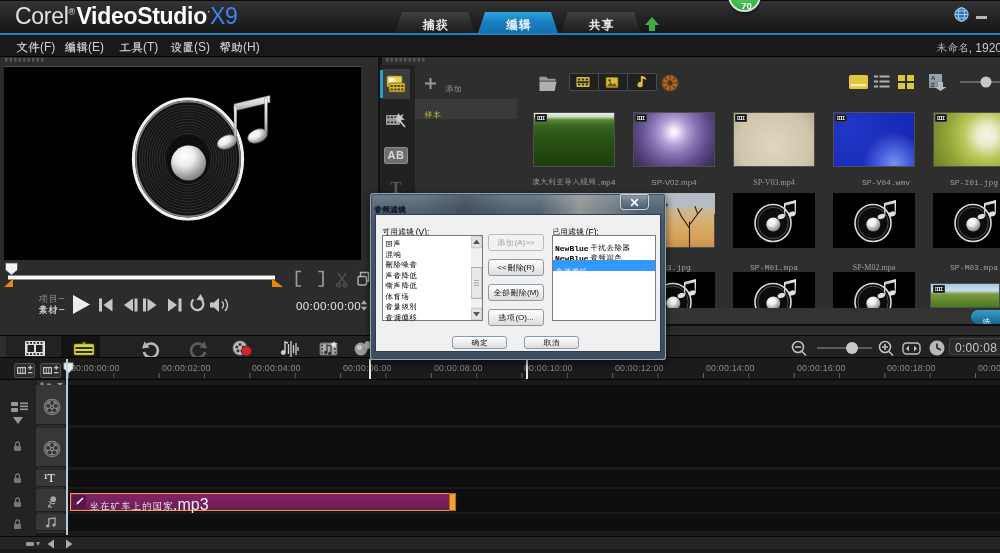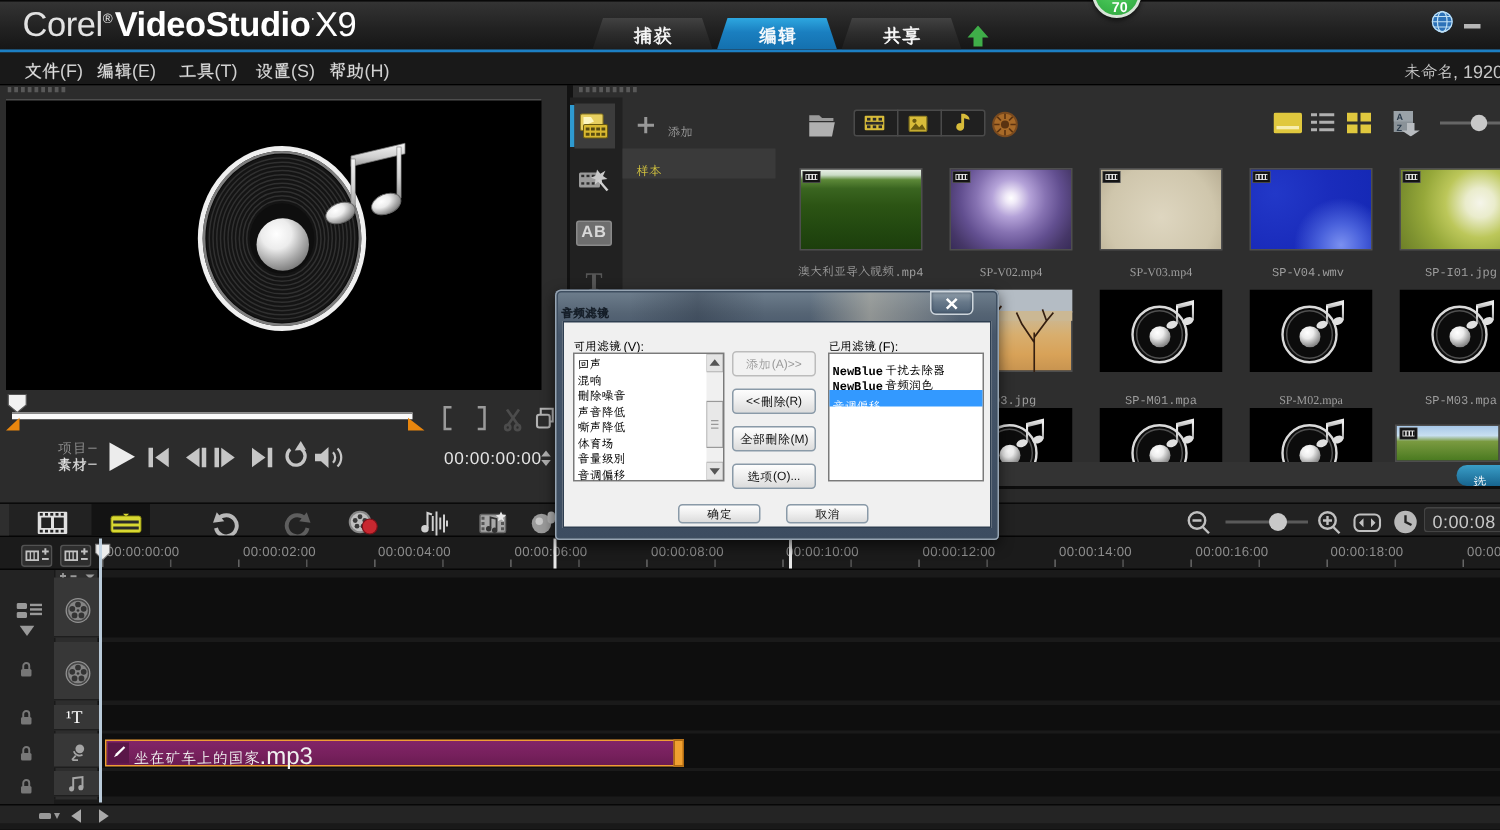--- a/index.html
+++ b/index.html
@@ -87,21 +87,21 @@
 <path id="u5927" d="M53 60 87 58Q88 58 89 57Q90 57 90 56Q90 55 89 54Q88 52 86 51Q85 50 84 50Q84 50 83 51Q82 51 81 51Q80 52 79 52L50 53Q51 48 51 42Q52 36 52 30V29Q52 28 51 27Q50 26 48 25Q46 25 45 24Q44 24 44 24Q43 24 43 25Q43 25 43 26Q44 27 44 28Q45 30 45 31Q45 37 44 43Q44 48 43 54L17 55H16Q15 55 14 55Q12 55 11 55Q11 55 11 55Q11 55 11 55Q10 55 10 55Q10 56 10 56Q12 59 13 60Q14 61 16 61Q17 61 18 61Q19 61 19 61L42 60Q41 64 39 70Q37 76 33 82Q29 88 22 95Q16 101 6 107Q3 109 3 110Q3 110 4 110Q5 110 8 110Q10 108 14 106Q19 104 24 100Q28 97 33 92Q38 86 42 79Q46 72 48 63Q53 73 59 81Q64 89 70 94Q75 100 80 103Q84 107 87 108Q90 110 91 110Q91 110 93 109Q94 108 95 107Q97 106 97 105Q97 104 95 104Q86 99 78 92Q70 86 64 77Q58 69 53 60Z"></path>
 <path id="u5229" d="M60 86V87Q60 88 62 89Q63 90 64 90L65 91Q67 91 67 88L67 44Q67 42 65 41Q64 40 62 40Q60 40 60 40Q59 40 59 40Q59 41 60 42Q61 44 61 46L61 81Q61 82 61 83Q60 85 60 86ZM34 58 53 56Q54 56 54 56Q55 55 55 55Q55 54 54 53Q53 52 52 51Q51 50 50 50Q49 50 49 50Q46 51 44 51L34 52V37Q42 35 49 31Q50 31 50 30Q50 29 49 27Q48 26 47 24Q46 23 45 23Q44 23 44 24Q43 25 43 26Q42 26 41 27Q35 31 27 35Q19 38 10 41Q8 42 8 43Q8 44 10 44Q11 44 14 43Q17 42 21 42Q25 40 28 39L28 53L13 54Q12 54 12 54Q11 54 11 54Q10 54 9 54Q8 54 7 54Q7 54 7 53Q7 53 7 53Q6 53 6 54L6 55Q7 57 8 58Q9 59 12 59Q12 59 13 59Q14 59 14 59L26 58Q22 68 16 76Q11 85 5 92Q4 93 4 94Q4 95 5 95Q6 95 8 93Q10 91 13 88Q16 85 19 81Q22 78 25 73Q27 69 29 65L29 67Q29 68 28 70Q28 72 28 74Q28 78 28 82Q28 87 28 91Q28 95 28 98V101Q28 102 28 104Q28 105 28 106Q28 107 27 107Q27 108 27 108Q27 109 28 110Q30 111 31 111Q32 112 33 112Q34 112 34 109V67Q38 71 41 75Q44 78 47 82Q49 84 50 84Q50 84 51 83Q52 83 53 82Q54 81 54 80Q54 80 52 78Q50 76 48 73Q46 70 43 68Q41 65 39 64Q37 62 36 62Q35 62 34 62ZM82 28 81 105Q78 104 75 103Q72 102 69 100Q67 100 66 100Q65 100 65 100Q65 101 67 103Q68 104 71 106Q73 108 76 110Q78 112 81 113Q83 114 84 114Q85 114 86 112Q88 111 88 108Q88 108 88 107Q88 106 88 105L88 26Q88 25 87 24Q86 23 85 23Q83 22 82 22Q81 22 81 22Q80 22 80 23Q80 23 80 24Q82 26 82 28Z"></path>
 <path id="u4E9A" d="M56 38 55 99 43 100 43 39ZM61 99 62 38 82 37Q85 36 85 35Q85 34 81 31Q80 30 79 30Q79 30 78 31Q76 31 74 32L22 35H20Q18 35 17 34Q16 34 15 34Q15 34 15 35Q15 36 16 38Q17 40 20 40H22Q23 40 24 40L37 39L37 100L10 100H10Q7 100 6 100Q5 100 4 100Q4 100 4 100Q4 101 5 103Q6 105 7 106Q8 106 10 106H12L94 104Q96 104 96 102Q96 101 94 99Q92 98 91 98Q90 98 89 98Q88 98 86 98ZM86 55Q86 54 85 53Q84 51 82 50Q80 49 79 49Q78 49 78 50V52Q78 57 74 66Q70 76 69 78Q67 81 67 82Q67 83 68 83Q69 83 71 80Q74 78 76 74Q86 59 86 55ZM26 82Q27 84 28 84Q29 84 31 83Q32 82 32 81Q32 80 31 76Q30 73 28 69Q27 65 25 62Q23 58 21 56Q20 53 19 53Q18 53 16 54Q15 55 15 56Q15 57 17 60Q23 72 26 82Z"></path>
 <path id="u5BFC" d="M60 71V76L12 78H11Q8 78 7 78Q7 78 6 78Q5 78 5 78Q5 80 8 83Q9 84 11 84L14 84L60 82L60 106Q55 106 50 104Q46 102 45 102Q44 102 44 102Q44 103 49 108Q58 115 62 115Q64 115 65 114Q67 112 67 110L66 106L67 81L92 80Q94 80 94 79Q94 78 94 77Q93 76 92 75Q90 74 89 74Q88 74 87 74Q86 75 84 75L67 76V68Q67 68 67 67Q72 67 79 66Q83 65 86 63Q88 61 88 57Q88 54 88 47Q88 44 87 44Q86 44 85 48Q84 53 83 55Q82 56 81 58Q80 59 77 60Q70 61 65 61Q47 62 32 61Q28 61 28 56L28 52L70 50Q73 50 73 48Q73 47 71 44L73 33Q74 32 74 32Q74 32 74 31Q74 31 74 30Q73 27 69 27L28 30Q23 27 22 27Q20 27 20 28Q20 28 21 30Q22 32 22 35L22 57V58Q22 62 24 64Q27 67 32 67Q44 68 59 68Q60 69 60 71ZM42 99Q44 96 42 94Q37 90 33 87Q29 85 28 85Q27 85 26 87Q25 88 25 89Q25 90 26 90Q33 95 38 100Q39 101 40 101Q41 101 42 99ZM65 44 28 46 28 35 66 33Z"></path>
 <path id="u5165" d="M51 59Q57 73 67 85Q77 97 91 109Q92 110 93 110Q94 110 95 109Q97 109 98 108Q99 107 99 106Q99 105 99 105Q85 95 76 84Q66 74 60 62Q53 50 49 37Q49 35 48 32Q47 30 46 28Q46 26 44 26Q43 25 40 25Q37 25 36 25Q36 26 36 26Q36 27 36 28Q38 28 39 29Q40 30 41 32Q41 34 43 38Q44 41 45 44Q46 47 47 50Q42 62 36 72Q30 82 22 90Q15 98 7 106Q5 108 5 109Q5 110 6 110Q6 110 9 109Q18 103 25 96Q32 88 39 79Q45 70 51 59Z"></path>
 <path id="u89C6" d="M17 64V64Q17 62 17 62Q16 61 14 60Q12 60 11 60Q10 60 10 61Q10 61 10 61Q11 62 11 64Q11 65 11 66Q11 71 11 77Q10 83 9 89Q9 94 8 99Q7 100 7 101Q7 103 8 103Q9 103 11 99Q13 94 15 86Q17 78 17 64ZM34 65 34 88Q34 90 34 91Q33 92 33 94Q33 94 33 94Q33 94 33 95Q33 96 35 97Q36 98 38 98Q39 98 39 96L39 63Q39 62 39 61Q38 60 36 60Q35 59 34 59Q32 59 32 60Q32 60 33 61Q34 62 34 65ZM22 52 22 102Q22 103 21 105Q21 106 21 107Q21 108 21 108Q21 110 22 111Q23 112 25 112Q26 112 26 112Q28 112 28 110L28 52L42 51Q43 51 44 51Q45 51 45 50Q45 49 44 48Q43 47 42 46Q41 45 40 45Q39 45 39 46Q38 46 37 46Q36 46 35 46L12 48H11Q9 48 7 47Q6 47 6 47Q5 47 5 48Q5 48 6 49Q6 50 7 52Q8 53 10 53Q11 53 12 53Q13 53 14 53ZM19 38 38 37Q39 37 39 37Q40 36 40 36Q40 35 39 34Q38 33 37 32Q36 31 35 31Q34 31 34 31Q32 32 30 32L17 33H16Q14 33 14 33Q12 33 12 33Q11 33 11 33Q10 33 10 33Q10 33 11 35Q11 36 12 37Q13 39 15 39Q16 39 17 39Q18 39 19 38ZM55 65 54 35 79 34 79 69 78 71Q78 73 78 75V76Q78 77 80 78Q82 79 83 79Q85 79 85 77L86 34Q86 33 86 33Q86 32 86 31Q86 30 85 29Q83 28 82 28H80L54 30Q49 28 48 28Q46 28 46 29Q46 29 47 31Q48 33 48 35L49 70V71Q49 73 49 76V76Q49 78 50 79Q52 80 54 80Q55 80 55 78V77L55 72ZM37 111Q57 103 64 90Q65 86 67 82L66 99V100Q66 104 68 106Q69 108 73 109Q76 110 82 110Q89 110 92 109Q95 109 96 107Q97 106 98 103Q98 100 98 95Q98 89 97 87Q97 85 96 85Q95 85 94 90Q94 96 92 101Q91 103 90 104Q88 104 82 104Q77 104 75 104Q74 104 73 102Q72 101 72 98Q73 75 73 74Q73 72 72 71Q71 71 69 70Q69 61 70 46Q70 45 69 44Q68 44 66 43Q64 42 62 42Q61 42 61 43Q61 44 62 45Q63 46 63 48Q63 69 62 76Q60 84 57 90Q51 100 37 108Q35 109 35 110Q35 112 36 112Q36 112 37 111Z"></path>
 </defs>
     </svg>
 <div class="abs" style="left:0;top:0;width:1000px;height:33px;background:linear-gradient(#343434,#222 55%,#161616);border-top:1px solid #090909"></div>
 <div class="abs" style="left:0;top:33px;width:1000px;height:2px;background:#1c7fc4"></div>
-<div class="abs" style="left:15px;top:3px;font-size:23px;color:#e2e2e2;letter-spacing:-0.3px">Corel<span style="font-size:9px;vertical-align:9px">®</span><span style="color:#fff;font-weight:bold"> VideoStudio</span><span style="font-size:10px;vertical-align:9px;color:#fff">·</span><span style="color:#ffffff">X9</span></div>
+<div class="abs" style="left:15px;top:3px;font-size:23px;color:#e2e2e2;letter-spacing:-0.3px">Corel<span style="font-size:9px;vertical-align:9px">®</span><span style="color:#fff;font-weight:bold"> VideoStudio</span><span style="font-size:10px;vertical-align:9px;color:#fff">·</span><span style="color:#3b82f6">X9</span></div>
 <div class="abs" style="left:395px;top:12px;width:80px;height:21px;background:linear-gradient(#424242,#2e2e2e 45%,#1d1d1d);clip-path:polygon(7px 0,calc(100% - 7px) 0,100% 100%,0 100%);text-align:center;padding-top:3px"><svg style="vertical-align:-3.9px" width="26" height="17" viewBox="0 0 200 132" fill="#fff" stroke="#fff" stroke-width="4">
         <use href="#u6355" x="0"></use>
         <use href="#u83B7" x="100"></use>
       </svg></div>
     <div class="abs" style="left:478px;top:12px;width:80px;height:21px;background:linear-gradient(#2da7e0,#1a7fc0 45%,#1470ae);clip-path:polygon(7px 0,calc(100% - 7px) 0,100% 100%,0 100%);text-align:center;padding-top:3px"><svg style="vertical-align:-3.9px" width="26" height="17" viewBox="0 0 200 132" fill="#fff" stroke="#fff" stroke-width="4">
         <use href="#u7F16" x="0"></use>
         <use href="#u8F91" x="100"></use>
       </svg></div>
     <div class="abs" style="left:561px;top:12px;width:80px;height:21px;background:linear-gradient(#424242,#2e2e2e 45%,#1d1d1d);clip-path:polygon(7px 0,calc(100% - 7px) 0,100% 100%,0 100%);text-align:center;padding-top:3px"><svg style="vertical-align:-3.9px" width="26" height="17" viewBox="0 0 200 132" fill="#fff" stroke="#fff" stroke-width="4">
         <use href="#u5171" x="0"></use>
@@ -405,21 +405,21 @@
     <svg class="abs" style="left:635px;top:113.5px" width="12" height="8" viewBox="0 0 12 8">
       <rect width="12" height="8" fill="#141414" stroke="#666" stroke-width="0.8"></rect>
       <rect x="2" y="2" width="8" height="4" fill="#e8e8e8"></rect>
       <g fill="#141414">
         <rect x="2.6" y="2.6" width="1.2" height="2.8"></rect>
         <rect x="4.8" y="2.6" width="1.2" height="2.8"></rect>
         <rect x="7" y="2.6" width="1.2" height="2.8"></rect>
         <rect x="9" y="2.6" width="1.2" height="2.8"></rect>
       </g>
     </svg>
-    <div class="abs" style="left:614px;top:171px;width:120px;text-align:center;color:#9d9d9d;white-space:nowrap"><span style="font-family:Liberation Serif, serif;font-size:8px;color:#9d9d9d">SP-V02.mp4</span></div>
+    <div class="abs" style="left:614px;top:171px;width:120px;text-align:center;color:#9d9d9d;white-space:nowrap"><span style="font-family:Liberation Sans, sans-serif;font-size:8px;color:#9d9d9d">SP-V02.mp4</span></div>
     <div class="abs" style="left:733px;top:112px;width:82px;height:55px;background:radial-gradient(circle at 50% 60%,#ded6c0,#cfc6ac 70%,#b8ae94 100%);border:1px solid #4e4e4e"></div>
     <svg class="abs" style="left:735px;top:113.5px" width="12" height="8" viewBox="0 0 12 8">
       <rect width="12" height="8" fill="#141414" stroke="#666" stroke-width="0.8"></rect>
       <rect x="2" y="2" width="8" height="4" fill="#e8e8e8"></rect>
       <g fill="#141414">
         <rect x="2.6" y="2.6" width="1.2" height="2.8"></rect>
         <rect x="4.8" y="2.6" width="1.2" height="2.8"></rect>
         <rect x="7" y="2.6" width="1.2" height="2.8"></rect>
         <rect x="9" y="2.6" width="1.2" height="2.8"></rect>
       </g>
@@ -429,21 +429,21 @@
     <svg class="abs" style="left:835px;top:113.5px" width="12" height="8" viewBox="0 0 12 8">
       <rect width="12" height="8" fill="#141414" stroke="#666" stroke-width="0.8"></rect>
       <rect x="2" y="2" width="8" height="4" fill="#e8e8e8"></rect>
       <g fill="#141414">
         <rect x="2.6" y="2.6" width="1.2" height="2.8"></rect>
         <rect x="4.8" y="2.6" width="1.2" height="2.8"></rect>
         <rect x="7" y="2.6" width="1.2" height="2.8"></rect>
         <rect x="9" y="2.6" width="1.2" height="2.8"></rect>
       </g>
     </svg>
-    <div class="abs" style="left:776px;top:171px;width:120px;text-align:right;color:#9d9d9d;white-space:nowrap"><span style="font-family:'Liberation Mono',monospace;font-size:8px;color:#9d9d9d">SP-V04.wmv</span></div>
+    <div class="abs" style="left:826px;top:171px;width:120px;text-align:center;color:#9d9d9d;white-space:nowrap"><span style="font-family:'Liberation Mono',monospace;font-size:8px;color:#9d9d9d">SP-V04.wmv</span></div>
     <div class="abs" style="left:933px;top:112px;width:82px;height:55px;background:radial-gradient(circle at 66% 42%,#f5f5ea 0%,#eaeccc 16%,#bcc75a 38%,#96a83a 62%,#7e9230 82%,#6e8028 100%);border:1px solid #4e4e4e"></div>
     <svg class="abs" style="left:935px;top:113.5px" width="12" height="8" viewBox="0 0 12 8">
       <rect width="12" height="8" fill="#141414" stroke="#666" stroke-width="0.8"></rect>
       <rect x="2" y="2" width="8" height="4" fill="#e8e8e8"></rect>
       <g fill="#141414">
         <rect x="2.6" y="2.6" width="1.2" height="2.8"></rect>
         <rect x="4.8" y="2.6" width="1.2" height="2.8"></rect>
         <rect x="7" y="2.6" width="1.2" height="2.8"></rect>
         <rect x="9" y="2.6" width="1.2" height="2.8"></rect>
       </g>

